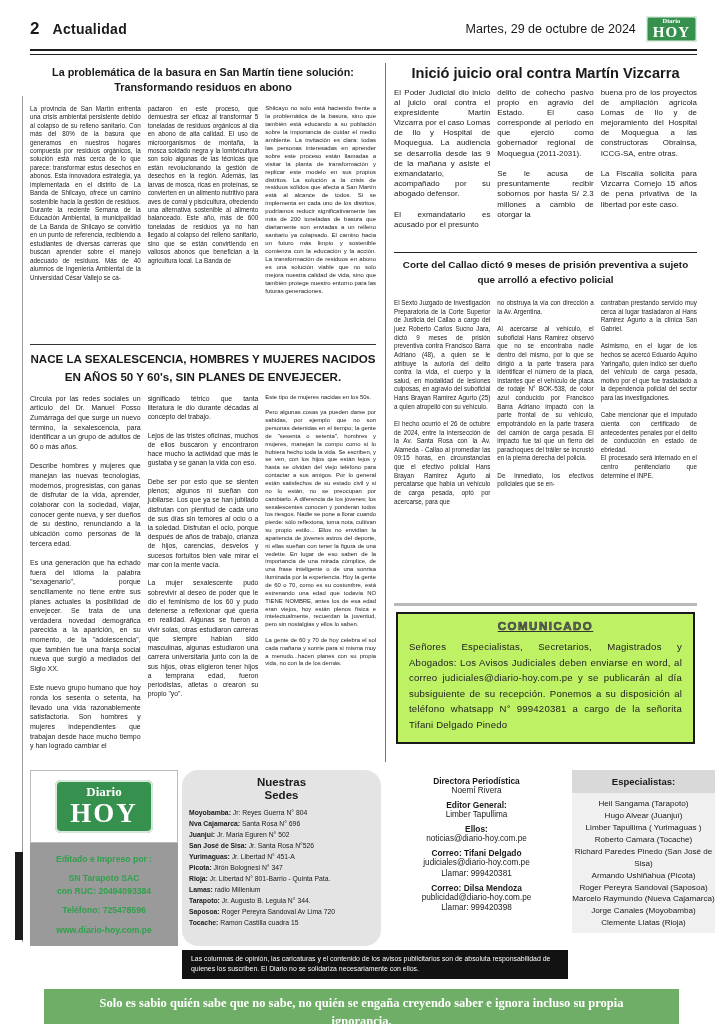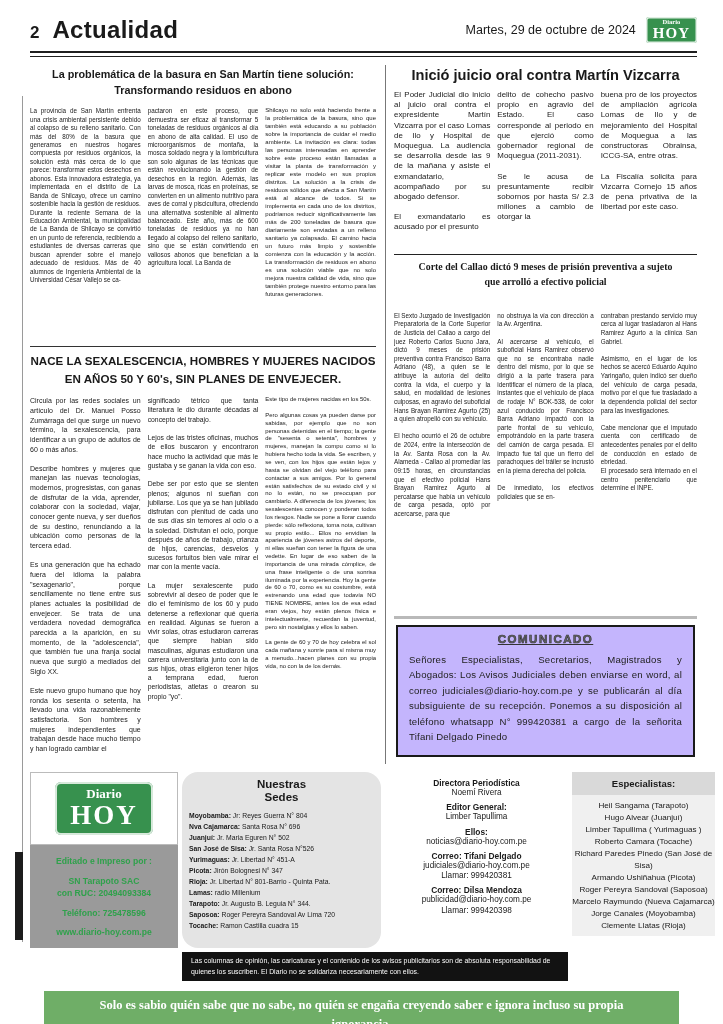--- a/index.html
+++ b/index.html
@@ -4,21 +4,21 @@
 <style>
   html,body{margin:0;padding:0;background:#fff;}
   .sheet{position:relative;width:723px;height:1024px;background:#fff;overflow:hidden;
          font-family:"Liberation Sans",sans-serif;color:#1a1a1a;}
   .left-rule{position:absolute;left:22px;top:96px;width:1px;height:846px;background:#9a9a9a;}
   .left-bar{position:absolute;left:15px;top:852px;width:8px;height:88px;background:#1c1c1c;}
 
   .header{display:flex;justify-content:space-between;align-items:center;margin:16px 26px 0 30px;}
   .h-left{display:flex;gap:13px;align-items:baseline;}
   .pagenum{font-size:17px;font-weight:bold;}
-  .section{font-size:24px;font-weight:bold;letter-spacing:.3px;}
+  .section{font-size:14px;font-weight:bold;letter-spacing:.3px;}
   .h-right{display:flex;align-items:center;gap:10px;}
   .date{font-size:12.5px;}
   .logo{background:#37914e;color:#fff;text-align:center;border-radius:3px;padding:2px 7px;line-height:1;
         box-shadow:inset 0 0 0 1.5px rgba(255,255,255,.85);}
   .logo .l-top{display:block;font-size:6.5px;font-weight:bold;font-family:"Liberation Serif",serif;}
   .logo .l-main{display:block;font-size:15px;font-weight:bold;font-family:"Liberation Serif",serif;letter-spacing:1px;}
 
   .double-rule{margin:7px 26px 8px 30px;border-top:2.5px solid #1f1f1f;border-bottom:1.2px solid #1f1f1f;height:3px;}
 
   .main{display:flex;margin:0 26px 0 30px;}
@@ -37,26 +37,26 @@
   .headline4{font-size:11.6px;font-weight:bold;text-align:center;line-height:1.55;white-space:pre-line;margin:4px 0 8px;}
   .art4-cols{height:368px;}
   .s1{font-size:7px;line-height:1.38;}
   .s2{font-size:6.8px;line-height:1.36;}
   .s3{font-size:5.9px;line-height:1.33;}
 
   .headline2{font-size:14.6px;font-weight:bold;text-align:center;margin:2px 0 7px;}
   .art2-cols{height:158px;}
   .v{font-size:7.9px;line-height:1.29;}
   .hr-right{border:none;border-top:1.5px solid #222;margin:6px 0 4px;}
-  .headline3{font-size:9.9px;font-weight:bold;text-align:center;line-height:1.55;white-space:pre-line;margin:3px 0 22px;font-family:Liberation Serif, serif;}
+  .headline3{font-size:9.9px;font-weight:bold;text-align:center;line-height:1.55;white-space:pre-line;margin:3px 0 12px;}
   .art3-cols{height:300px;}
   .c{font-size:6.3px;line-height:1.37;}
   .gray-rule{border:none;border-top:3px solid #b9b9b9;margin:4px 0 6px;}
 
-  .comunicado{border:2px solid #1a1a1a;margin:2px 2px 0;padding:6px 11px 10px;background:#c4b5fd;}
+  .comunicado{border:2px solid #1a1a1a;margin:2px 2px 0;padding:6px 11px 10px;background:#bef264;}
   .com-title{text-align:center;font-weight:800;font-size:11.5px;letter-spacing:1.5px;color:#666;
              -webkit-text-stroke:.6px #333;text-decoration:underline;margin-bottom:7px;}
   .com-body{font-size:9.6px;line-height:1.62;text-align:justify;color:#222;letter-spacing:.2px;}
 
   .footer{display:grid;grid-template-columns:148px 199px 183px 1fr;grid-template-rows:auto auto;gap:4px;margin:8px 8px 0 30px;}
   .f-logo{grid-row:1/3;display:flex;flex-direction:column;}
   .logo-box{border:1.5px solid #bbb;background:#fff;padding:9px 6px;display:flex;justify-content:center;}
   .big-logo{background:#37914e;border-radius:6px;padding:4px 15px 6px;text-align:center;
             box-shadow:inset 0 0 0 2px rgba(255,255,255,.8);}
   .big-logo .l-top{font-size:13px;font-weight:bold;color:#fff;font-family:"Liberation Serif",serif;display:block;}

